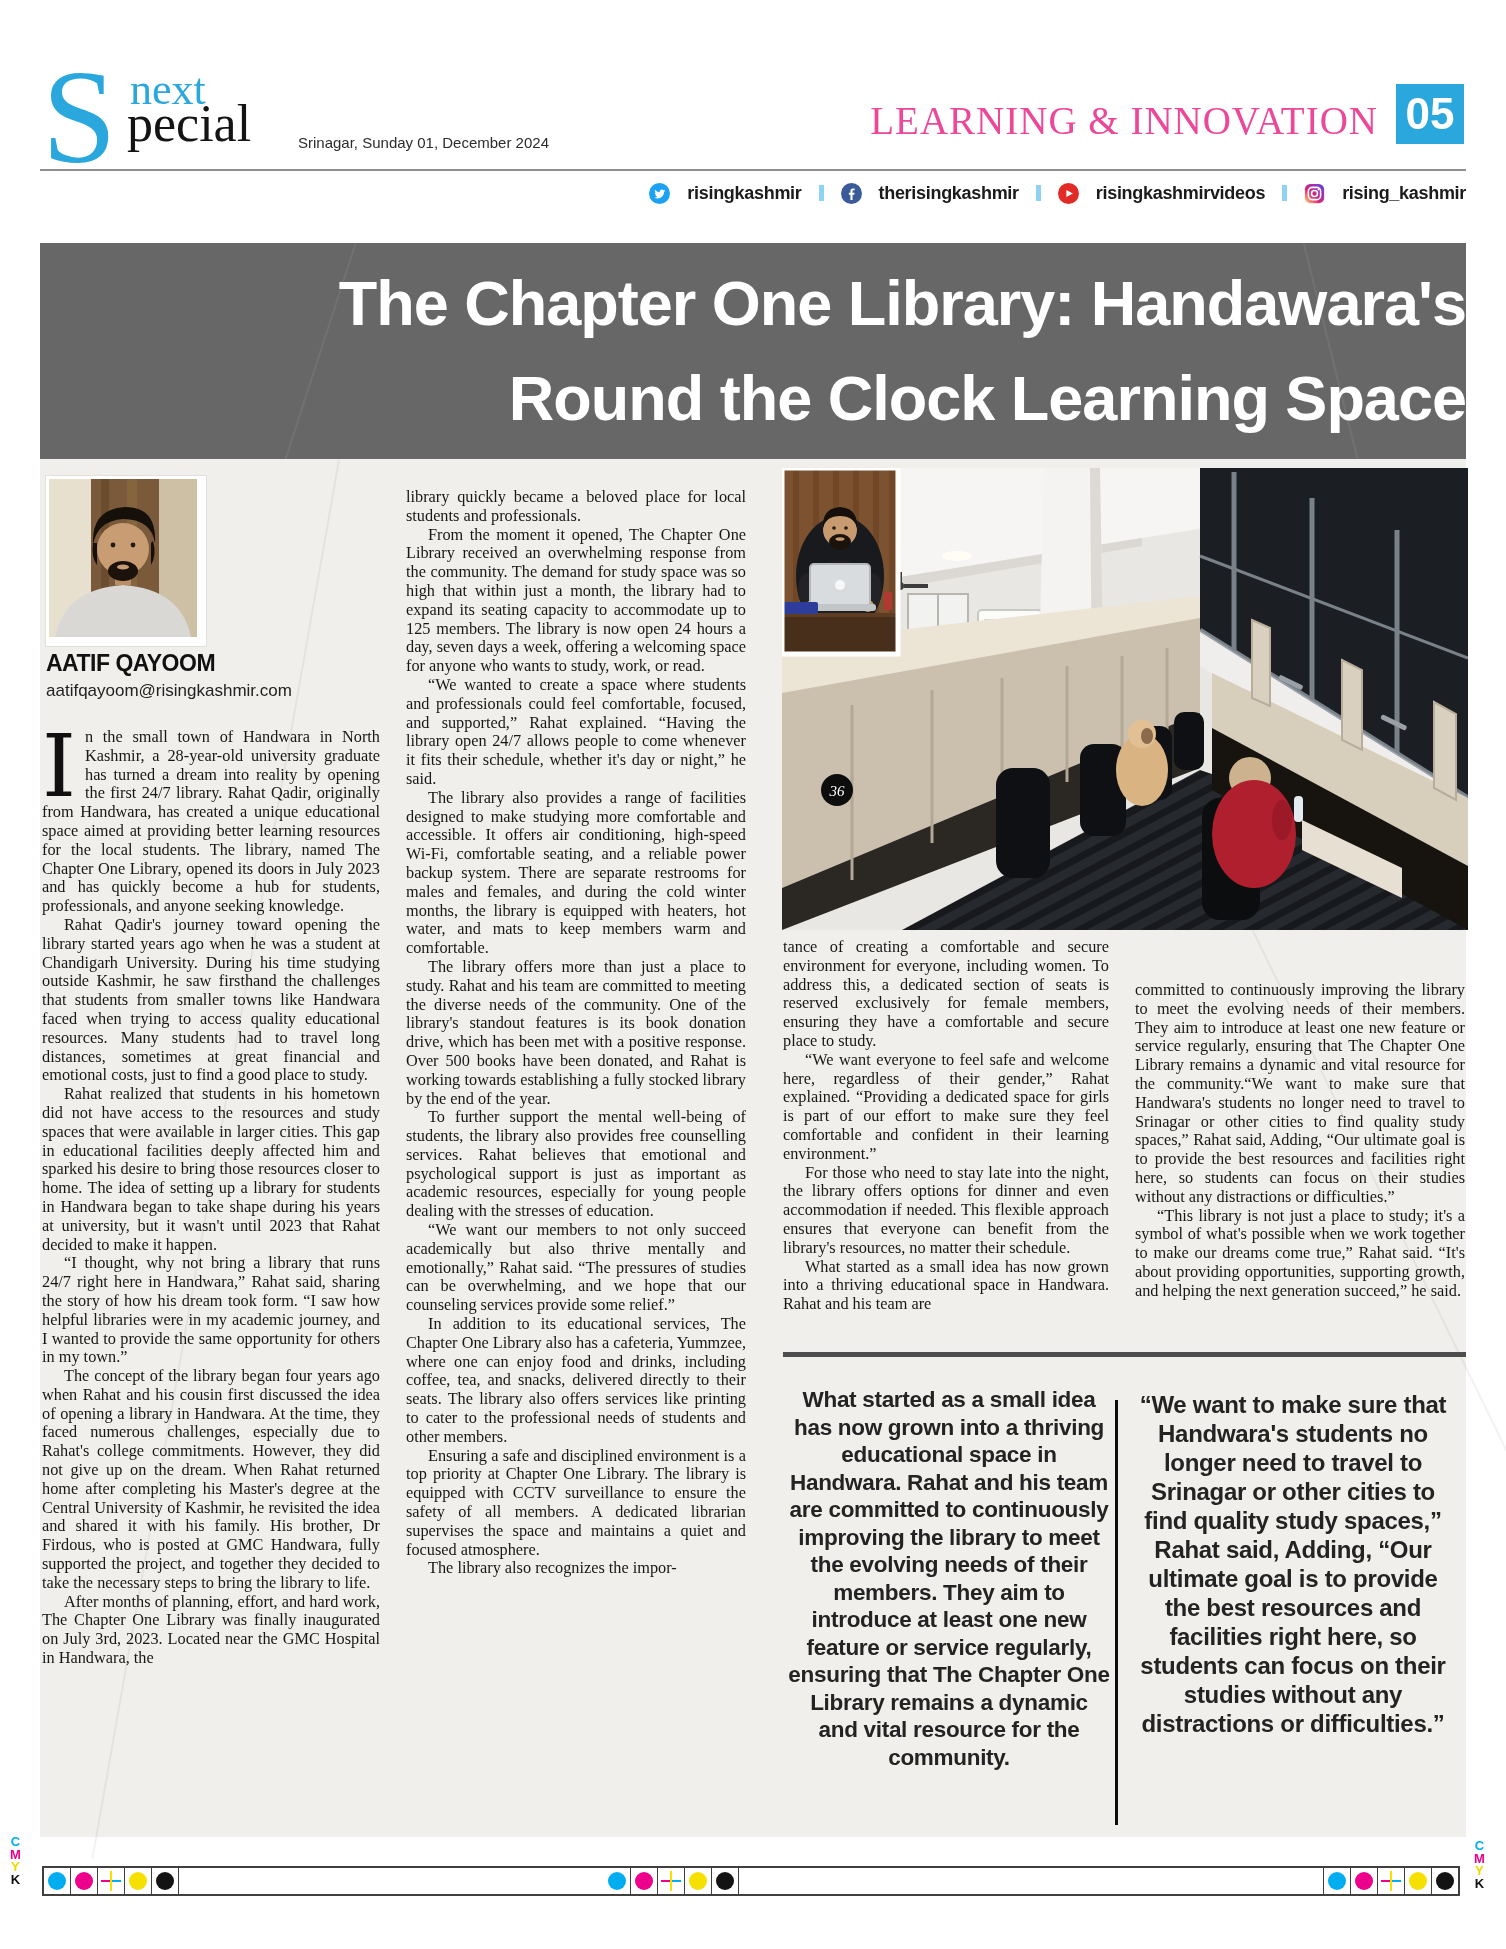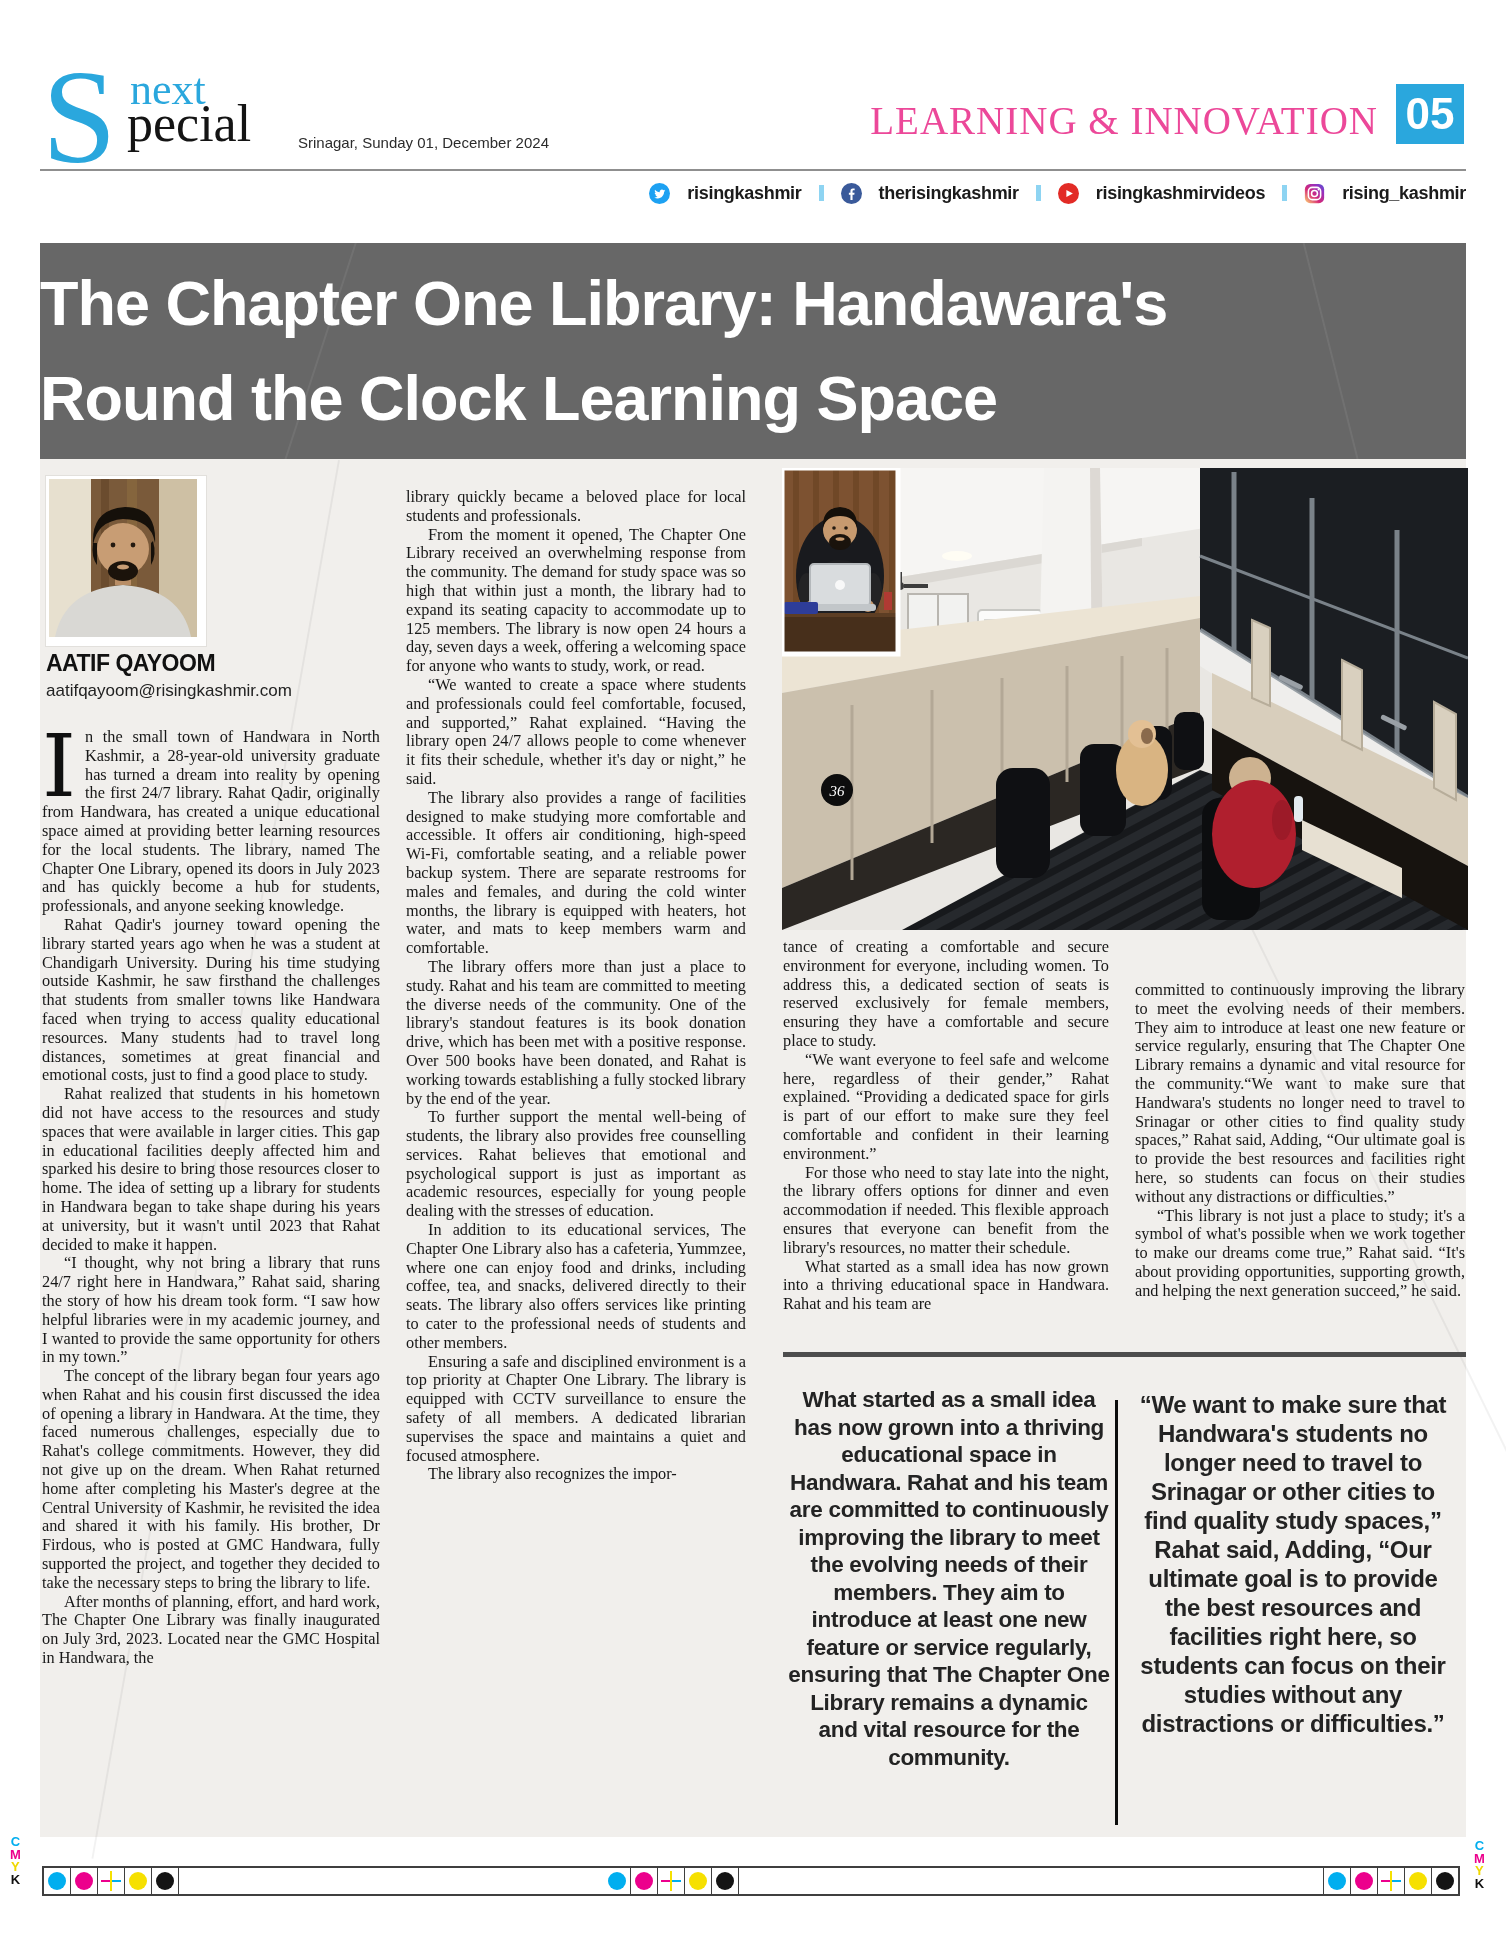--- a/index.html
+++ b/index.html
@@ -19,21 +19,21 @@
               display:flex;align-items:center;justify-content:center;font-size:44px;font-weight:700;}
   #header-rule{left:40px;top:169px;width:1426px;height:2px;background:#8f8f8f;}
   #social-row{right:40px;top:178px;height:30px;display:flex;align-items:center;gap:17px;
               font-size:18px;font-weight:700;letter-spacing:-0.3px;color:#1b1b1b;}
   .social-sep{display:inline-block;width:5px;height:16px;background:#8ed4f2;}
   .social-icon{width:21px;height:21px;display:block;}
 
   
   #band{left:40px;top:243px;width:1426px;height:216px;background:#676767;overflow:hidden;}
   .band-crease{position:absolute;width:2px;height:500px;background:rgba(255,255,255,0.07);}
-  #headline{left:40px;top:256px;width:1426px;text-align:left;color:#ffffff;font-weight:700;
+  #headline{left:40px;top:256px;width:1426px;text-align:right;color:#ffffff;font-weight:700;
             font-size:63px;line-height:95px;letter-spacing:-1px;}
 
   
   #article-bg{left:40px;top:459px;width:1426px;height:1378px;background:#f1efec;}
   .crease{position:absolute;width:2px;background:rgba(0,0,0,0.05);transform-origin:top left;}
 
   #author-photo-frame{left:46px;top:476px;width:154px;height:164px;background:#fff;
                       padding:3px;box-shadow:0 0 0 1px #e2e0dc;}
   #author-name{left:46px;top:650px;font-size:23px;font-weight:700;letter-spacing:-0.5px;color:#111;}
   #author-email{left:46px;top:681px;font-size:17px;font-weight:500;color:#222;}
@@ -170,20 +170,21 @@
     <p>After months of planning, effort, and hard work, The Chapter One Library was finally inaugurated on July 3rd, 2023. Located near the GMC Hospital in Handwara, the</p>
   </div>
 
   <div class="bodycol" id="col2">
     <p class="noindent">library quickly became a beloved place for local students and professionals.</p>
     <p>From the moment it opened, The Chapter One Library received an overwhelming response from the community. The demand for study space was so high that within just a month, the library had to expand its seating capacity to accommodate up to 125 members. The library is now open 24 hours a day, seven days a week, offering a welcoming space for anyone who wants to study, work, or read.</p>
     <p>“We wanted to create a space where students and professionals could feel comfortable, focused, and supported,” Rahat explained. “Having the library open 24/7 allows people to come whenever it fits their schedule, whether it's day or night,” he said.</p>
     <p>The library also provides a range of facilities designed to make studying more comfortable and accessible. It offers air conditioning, high-speed Wi-Fi, comfortable seating, and a reliable power backup system. There are separate restrooms for males and females, and during the cold winter months, the library is equipped with heaters, hot water, and mats to keep members warm and comfortable.</p>
     <p>The library offers more than just a place to study. Rahat and his team are committed to meeting the diverse needs of the community. One of the library's standout features is its book donation drive, which has been met with a positive response. Over 500 books have been donated, and Rahat is working towards establishing a fully stocked library by the end of the year.</p>
     <p>To further support the mental well-being of students, the library also provides free counselling services. Rahat believes that emotional and psychological support is just as important as academic resources, especially for young people dealing with the stresses of education.</p>
+    <p>“We want our members to not only succeed academically but also thrive mentally and emotionally,” Rahat said. “The pressures of studies can be overwhelming, and we hope that our counseling services provide some relief.”</p>
     <p>In addition to its educational services, The Chapter One Library also has a cafeteria, Yummzee, where one can enjoy food and drinks, including coffee, tea, and snacks, delivered directly to their seats. The library also offers services like printing to cater to the professional needs of students and other members.</p>
     <p>Ensuring a safe and disciplined environment is a top priority at Chapter One Library. The library is equipped with CCTV surveillance to ensure the safety of all members. A dedicated librarian supervises the space and maintains a quiet and focused atmosphere.</p>
     <p>The library also recognizes the impor-</p>
   </div>
 
   <div class="abs" id="photo-wrap">
     <svg width="686" height="462" viewBox="0 0 686 462">
       <rect width="686" height="462" fill="#e9e7e3"></rect>
       <polygon points="0,0 686,0 686,18 360,70 0,128" fill="#f6f5f3"></polygon>
       <polygon points="0,128 360,70 360,78 0,140" fill="#dbd8d3"></polygon>

